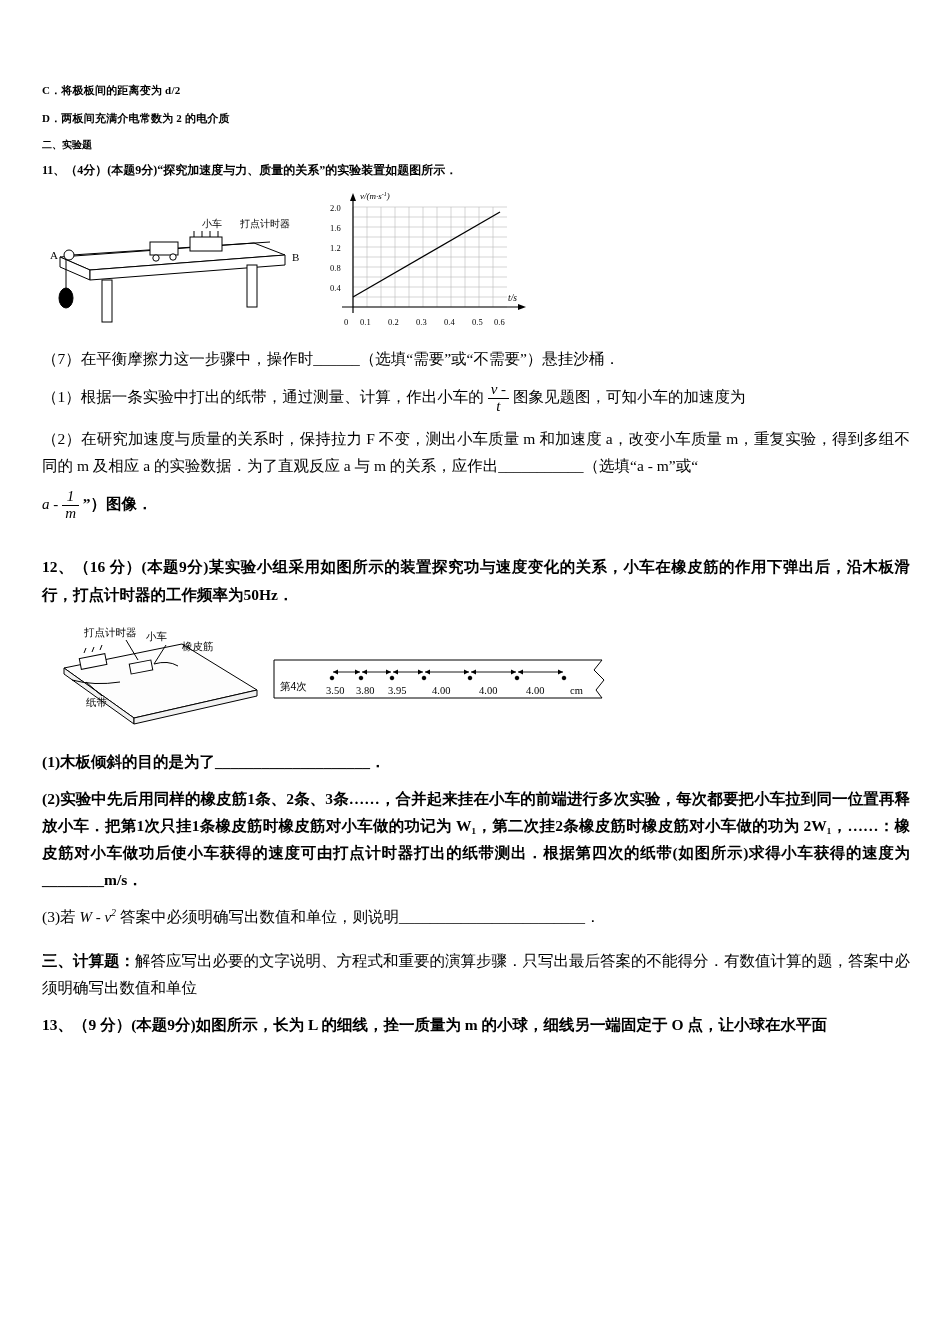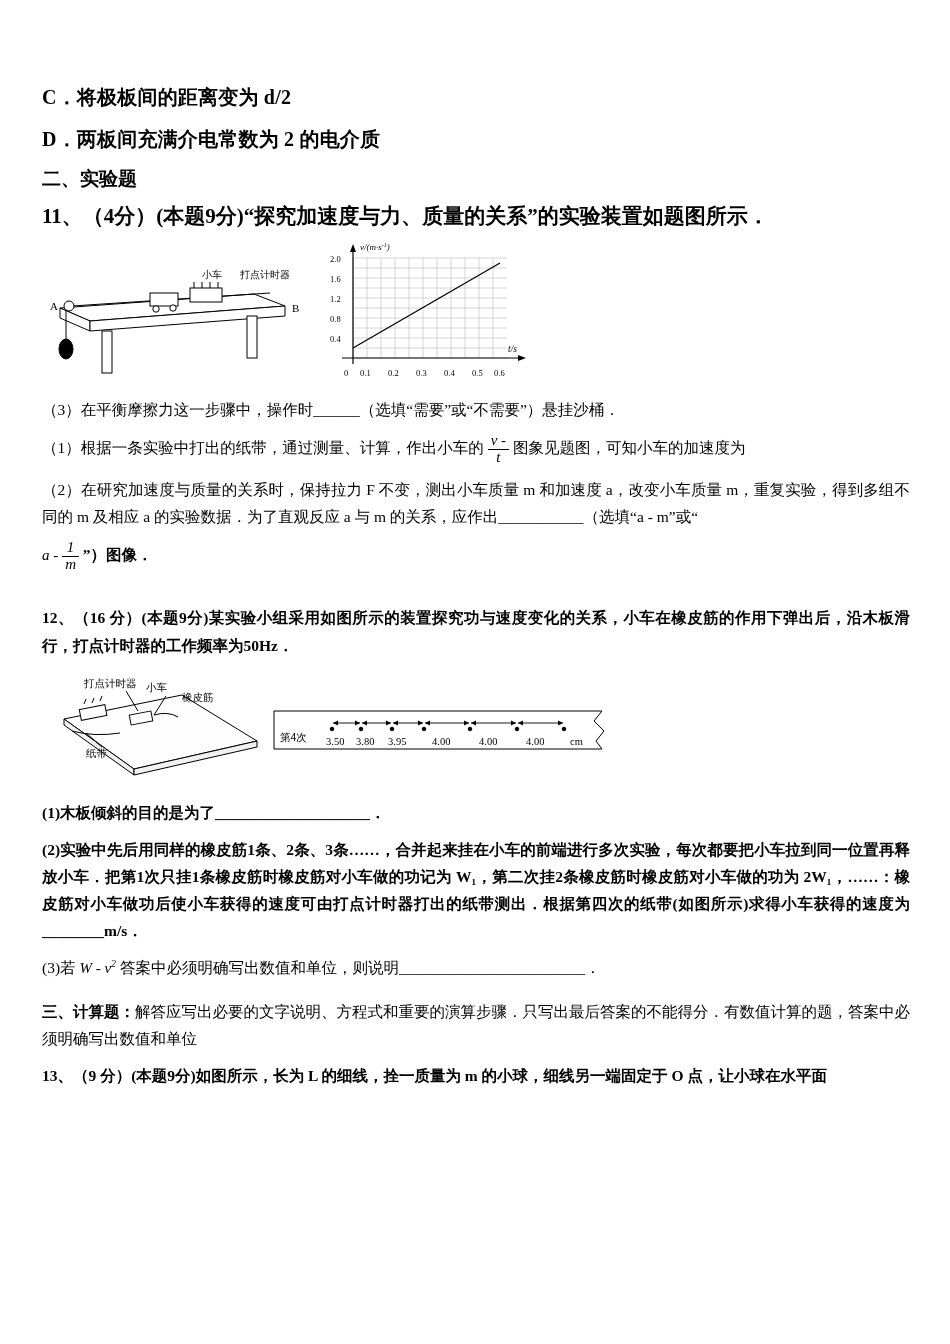--- a/index.html
+++ b/index.html
@@ -22,33 +22,33 @@
     padding: 0;
     box-sizing: border-box;
   }
   .content {
     position: absolute;
     left: 42px;
     top: 82px;
     width: 868px;
   }
   .line {
-    font-size: 20px;
+    font-size: 11px;
     line-height: 1.55;
     margin: 0 0 11px 0;
     letter-spacing: 0.2px;
   }
   .bold { font-weight: bold; }
   .sec-head {
-    font-size: 19px;
+    font-size: 10px;
     font-weight: bold;
     margin: 0 0 10px 0;
   }
   .q-head {
-    font-size: 21px;
+    font-size: 12px;
     margin: 0 0 4px 0;
   }
   .para {
     font-size: 15.5px;
     line-height: 1.75;
     margin: 0 0 10px 0;
     text-align: justify;
   }
   .fig-block {
     position: relative;
@@ -171,21 +171,21 @@
           <text x="402" y="140" font-family="Liberation Serif, serif" font-size="8.5">0.4</text>
           <text x="430" y="140" font-family="Liberation Serif, serif" font-size="8.5">0.5</text>
           <text x="452" y="140" font-family="Liberation Serif, serif" font-size="8.5">0.6</text>
 
           <text x="318" y="14" font-family="Liberation Serif, serif" font-size="9" font-style="italic">v/(m·s<tspan font-size="6" dy="-3">-1</tspan><tspan dy="3">)</tspan></text>
           <text x="466" y="116" font-family="Liberation Serif, serif" font-size="9.5" font-style="italic">t/s</text>
         </g>
       </svg>
     </div>
 
-    <div class="para">（3）在平衡摩擦力这一步骤中，操作时______（选填“需要”或“不需要”）悬挂沙桶．</div>
+    <div class="para">（7）在平衡摩擦力这一步骤中，操作时______（选填“需要”或“不需要”）悬挂沙桶．</div>
 
     <div class="para">
       <span>（1）根据一条实验中打出的纸带，通过测量、计算，作出小车的</span>
       <span class="frac">
         <span class="num">v -</span>
         <span class="den">t</span>
       </span>
       <span>图象见题图，可知小车的加速度为</span>
     </div>
 

